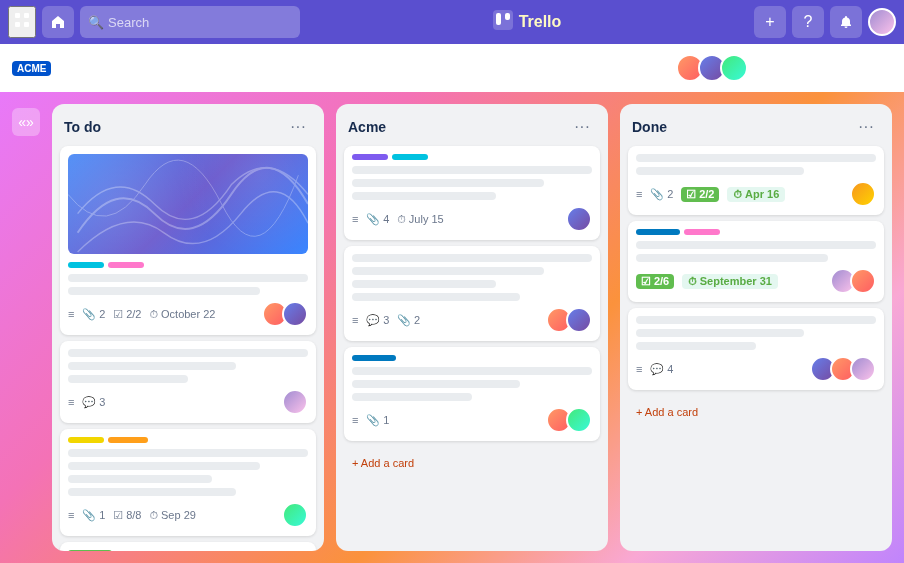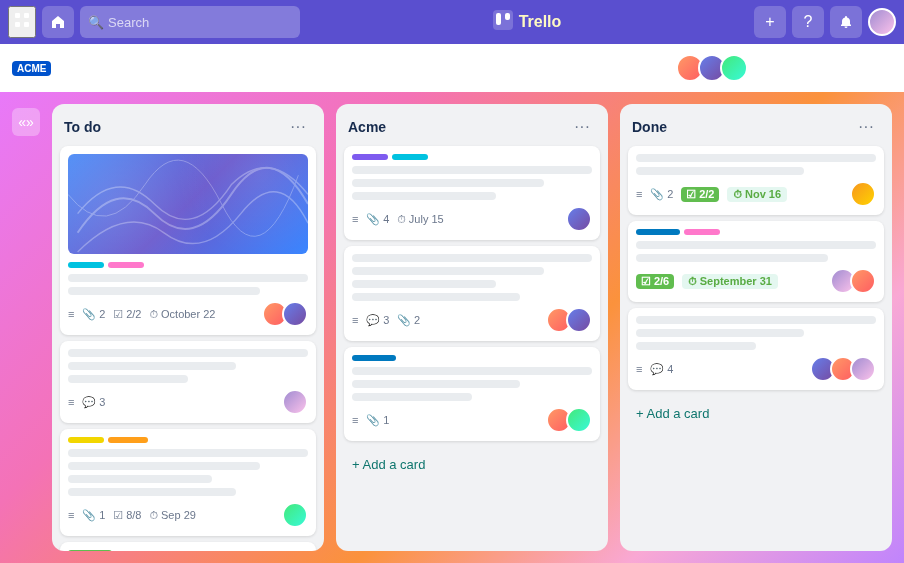--- a/index.html
+++ b/index.html
@@ -326,22 +326,22 @@
     .av-blue { background: linear-gradient(135deg, #667eea, #764ba2); }
     .av-teal { background: linear-gradient(135deg, #43e97b, #38f9d7); }
     .av-purple { background: linear-gradient(135deg, #a18cd1, #fbc2eb); }
     .av-red { background: linear-gradient(135deg, #f7971e, #ffd200); }
 
     
     .add-card-btn {
       display: flex;
       align-items: center;
       gap: 6px;
-      color: #0f766e;
-      font-size: 13px;
+      color: #c2410c;
+      font-size: 11px;
       padding: 6px 8px;
       border-radius: 6px;
       cursor: pointer;
       background: none;
       border: none;
       width: 100%;
       text-align: left;
       margin-top: 4px;
     }
 
@@ -637,21 +637,21 @@
           <span class="meta-item">
             <span class="meta-icon">📎</span>
             <span>2</span>
           </span>
           <span class="badge-green">
             <span>☑</span>
             <span>2/2</span>
           </span>
           <span class="badge-date green">
             <span>⏱</span>
-            <span>Nov 16</span>
+            <span>Apr 16</span>
           </span>
         </div>
         <div class="card-avatars">
           <div class="card-av av-red"></div>
         </div>
       </div>
     </div>
 
     <div class="card">
       <div class="card-labels">

